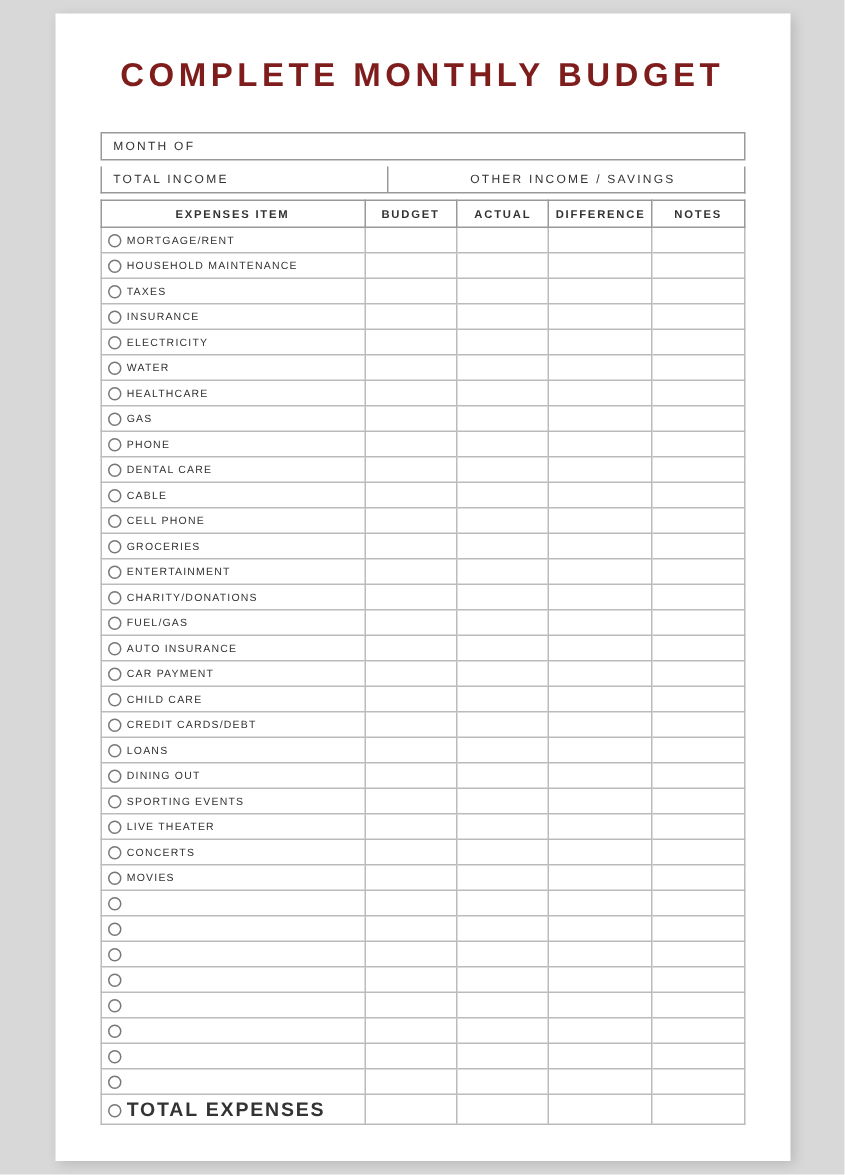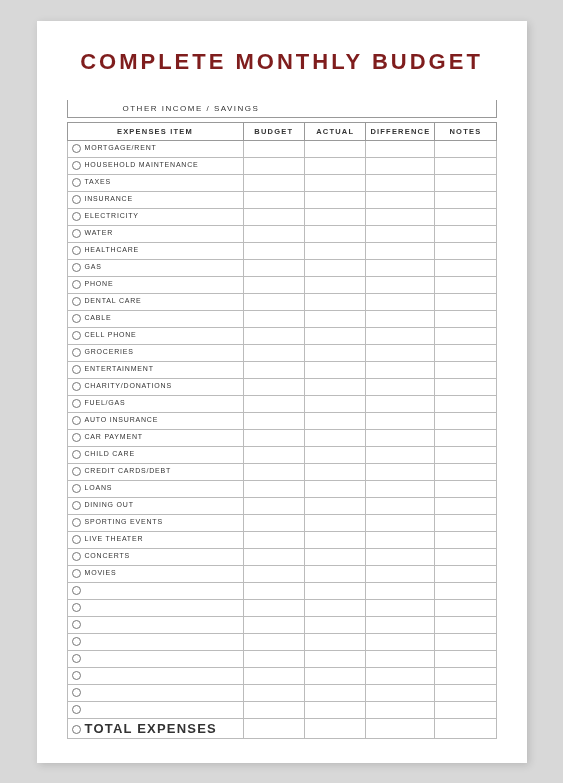--- a/index.html
+++ b/index.html
@@ -129,22 +129,26 @@
       font-size: 13px;
       letter-spacing: 1.2px;
     }
   </style>
 </head>
 <body>
 
 <div class="page">
   <div class="title">Complete Monthly Budget</div>
 
+  <div class="month-row">
+    <span>Month Of</span>
+  </div>
 
   <div class="income-row">
+    <div class="income-left">Total Income</div>
     <div class="income-right">Other Income / Savings</div>
   </div>
 
   <table class="expenses-table">
     <thead>
       <tr>
         <th class="item-col">Expenses Item</th>
         <th class="budget-col">Budget</th>
         <th class="actual-col">Actual</th>
         <th class="difference-col">Difference</th>

